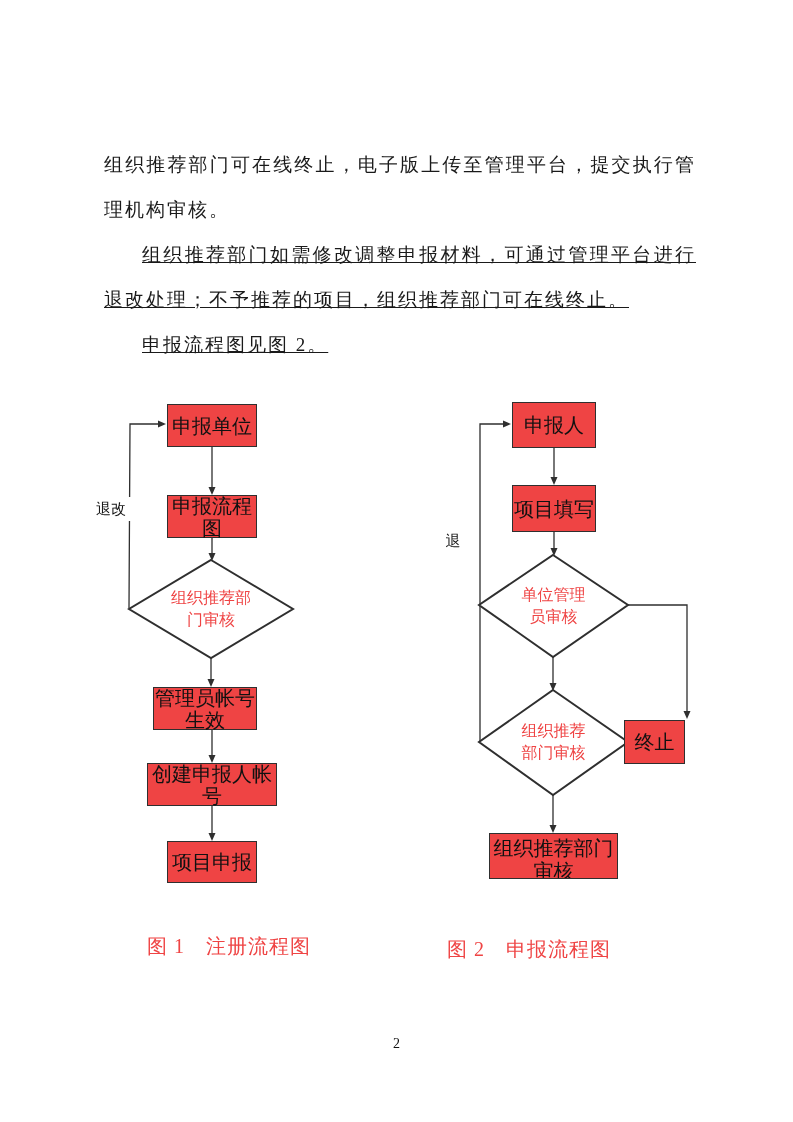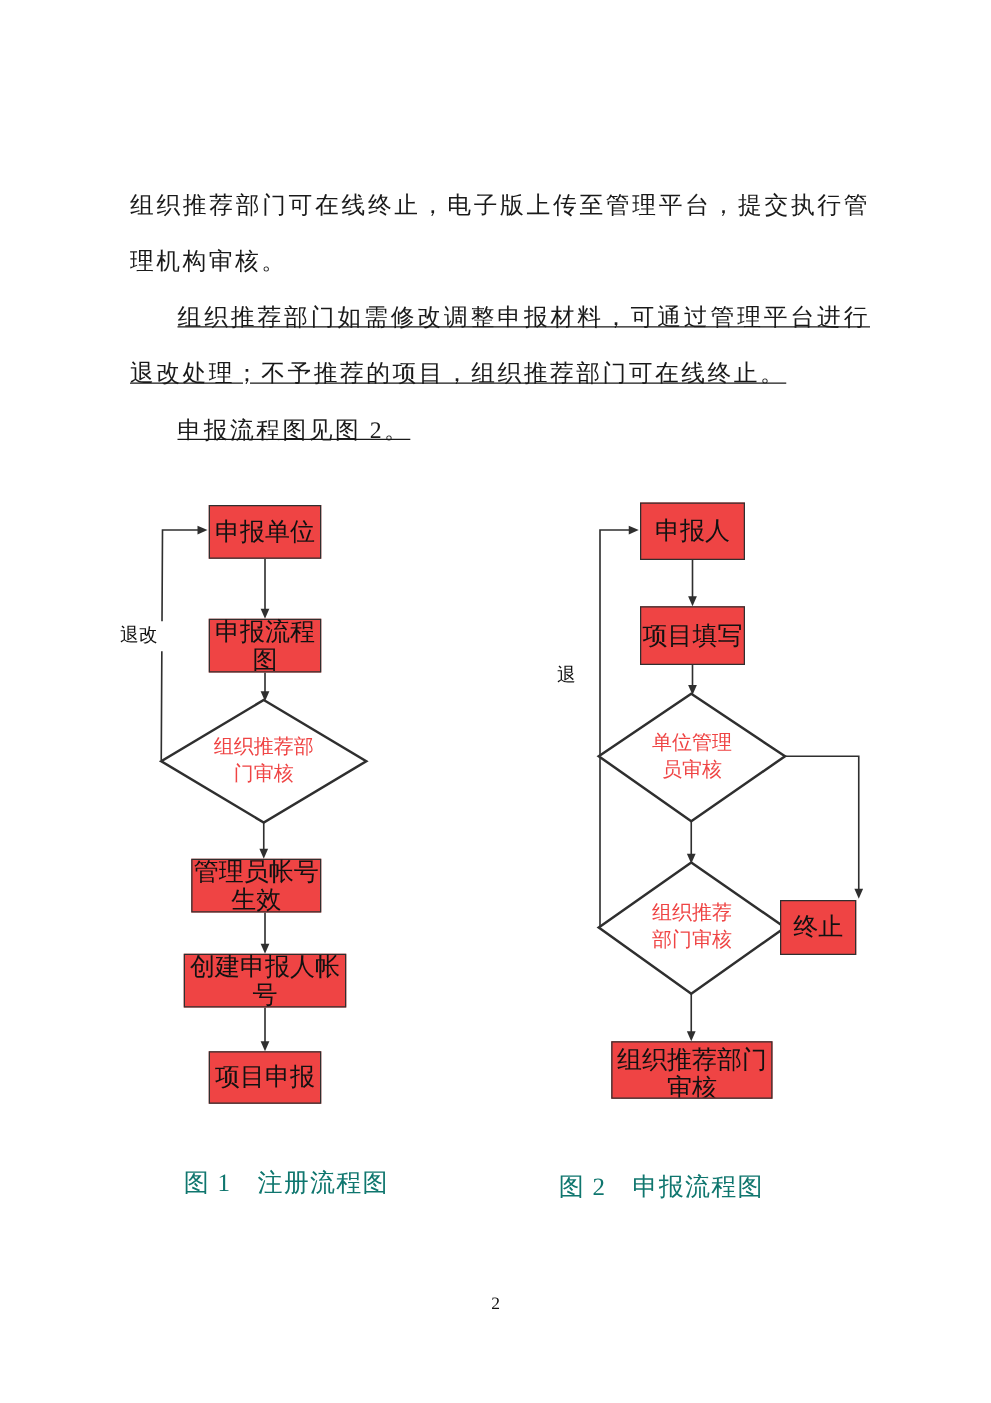--- a/index.html
+++ b/index.html
@@ -45,21 +45,21 @@
   }
   .edge-label{
     position:absolute;
     font-family:"Liberation Sans","DejaVu Sans",sans-serif;
     font-size:15px;color:#111;
     background:#ffffff;
     text-align:center;line-height:24px;
   }
   .caption{
     position:absolute;
-    font-size:20px;letter-spacing:1px;color:#0f766e;
+    font-size:20px;letter-spacing:1px;color:#ef4444;
     white-space:pre;
   }
   .page-number{
     position:absolute;
     left:0;top:1036px;width:793px;
     text-align:center;font-size:14px;color:#111;
   }
   svg.connectors{position:absolute;left:0;top:0;}
   svg .stroke{stroke:#2f2f2f;fill:none;}
   svg .thin{stroke-width:1.3;}

